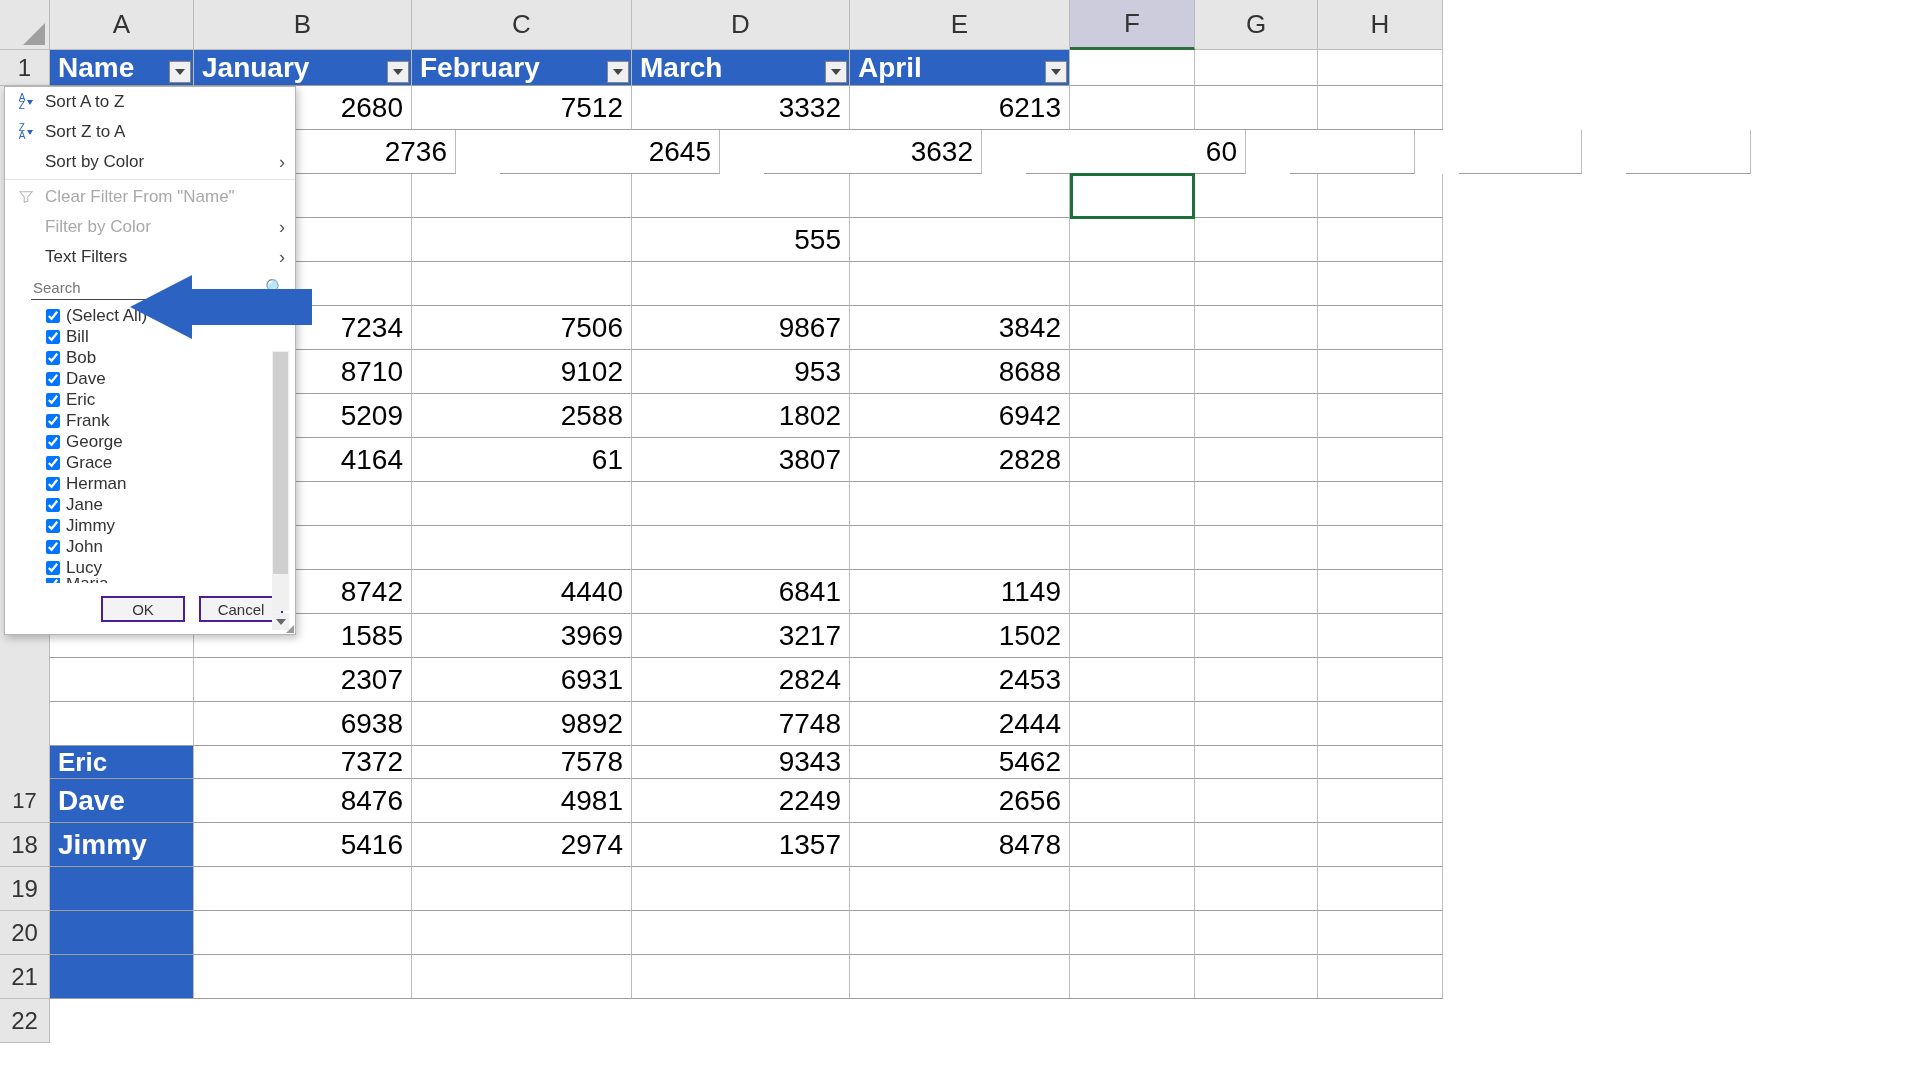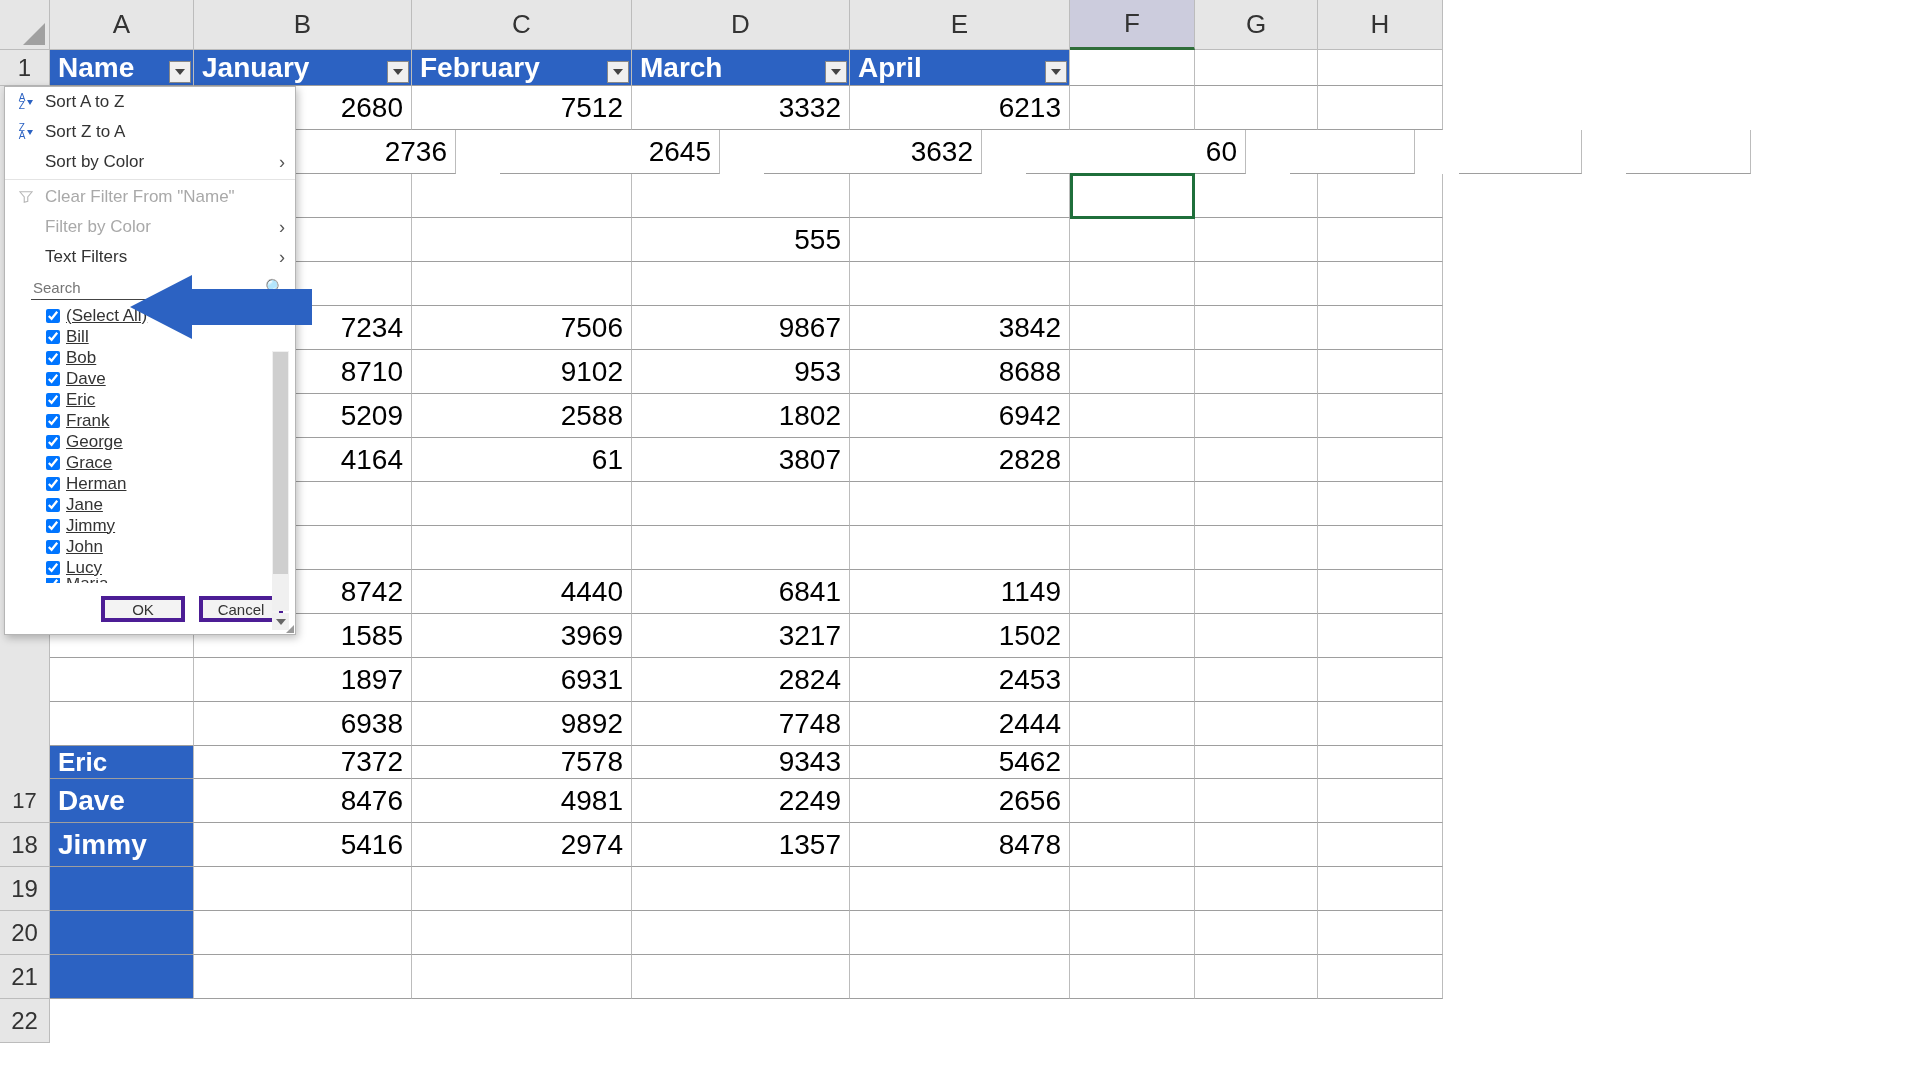--- a/index.html
+++ b/index.html
@@ -56,32 +56,32 @@
   .mitem { display: flex; align-items: center; gap: 10px; padding: 5px 10px 5px 12px; height: 30px; position: relative; }
   .mitem .arrow { margin-left: auto; font-size: 18px; color: #555; }
   .mitem.disabled { color: #a9a9a9; }
   .micon { width: 18px; height: 18px; display: flex; align-items: center; justify-content: center; flex-shrink: 0; }
 
   .searchwrap { margin: 4px 8px 4px 26px; position: relative; border-bottom: 1px solid #444; display:flex; align-items:center; }
   .searchwrap input { border: none; outline: none; width: 100%; font-size: 15px; color: #888; padding: 3px 22px 3px 2px; background: transparent; }
   .searchwrap .mag { position: absolute; right: 2px; top: 2px; font-size: 16px; color: #555; }
 
   .checks { margin: 2px 8px 2px 40px; height: 280px; overflow: hidden; position: relative; border: 1px solid transparent; }
-  .chkitem { display: flex; align-items: center; gap: 6px; font-size: 17px; height: 21px; text-decoration: underline; }
+  .chkitem { display: flex; align-items: center; gap: 6px; font-size: 17px; height: 21px; }
   .chkitem input { width: 14px; height: 14px; }
   .chkitem.partial { height: 11px; overflow: hidden; }
 
   .scrollbar { position: absolute; right: 6px; top: 264px; width: 17px; height: 298px; background: transparent; }
   .sb-track { position: absolute; left:0; top:0; width: 17px; height: 260px; background: #f0f0f0; }
   .sb-thumb { position: absolute; left:1px; top: 1px; width: 15px; height: 222px; background: #cfcfcf; }
   .sb-down { position: absolute; left:0; top: 262px; width:17px; height:17px; background:#f0f0f0; display:flex; align-items:center; justify-content:center; }
   .sb-down::after { content:""; border-left:5px solid transparent; border-right:5px solid transparent; border-top:6px solid #666; }
 
   .btnrow { display: flex; justify-content: flex-end; gap: 14px; padding: 10px 12px 12px; }
-  .btn { width: 84px; height: 26px; border: 4px solid #4c1d95; background: #f3f3f3; font-size: 15px; display: flex; align-items: center; justify-content: center; }
+  .btn { width: 84px; height: 26px; border: 2px solid #4c1d95; background: #f3f3f3; font-size: 15px; display: flex; align-items: center; justify-content: center; }
   .resize { position:absolute; right:0; bottom:0; width:10px; height:10px; }
   .resize::before { content:""; position:absolute; right:1px; bottom:1px; width:0; height:0; border-left:8px solid transparent; border-bottom:8px solid #9a9a9a;}
 
   
   .arrowann { position: absolute; left: 130px; top: 275px; width: 182px; height: 64px; z-index: 60; pointer-events:none; }
   .arrowann .shaft { position: absolute; left: 62px; top: 14px; width: 120px; height: 36px; background: #2c62c2; }
   .arrowann .head { position: absolute; left: 0; top: 0; width: 0; height: 0; border-top: 32px solid transparent; border-bottom: 32px solid transparent; border-right: 62px solid #2c62c2; }
 
   
   .azicon { font-size: 10px; line-height: 8px; color: #2c62c2; display:flex; flex-direction:column; align-items:flex-start; }
@@ -270,21 +270,21 @@
         <div class="cell wB num">1585</div>
         <div class="cell wC num">3969</div>
         <div class="cell wD num">3217</div>
         <div class="cell wE num">1502</div>
         <div class="cell wF"></div>
         <div class="cell wG"></div>
         <div class="cell wH"></div>
       </div>
       <div class="row" style="height: 44px;">
         <div class="cell wA"></div>
-        <div class="cell wB num">1897</div>
+        <div class="cell wB num">2307</div>
         <div class="cell wC num">6931</div>
         <div class="cell wD num">2824</div>
         <div class="cell wE num">2453</div>
         <div class="cell wF"></div>
         <div class="cell wG"></div>
         <div class="cell wH"></div>
       </div>
       <div class="row" style="height: 44px;">
         <div class="cell wA"></div>
         <div class="cell wB num">6938</div>

